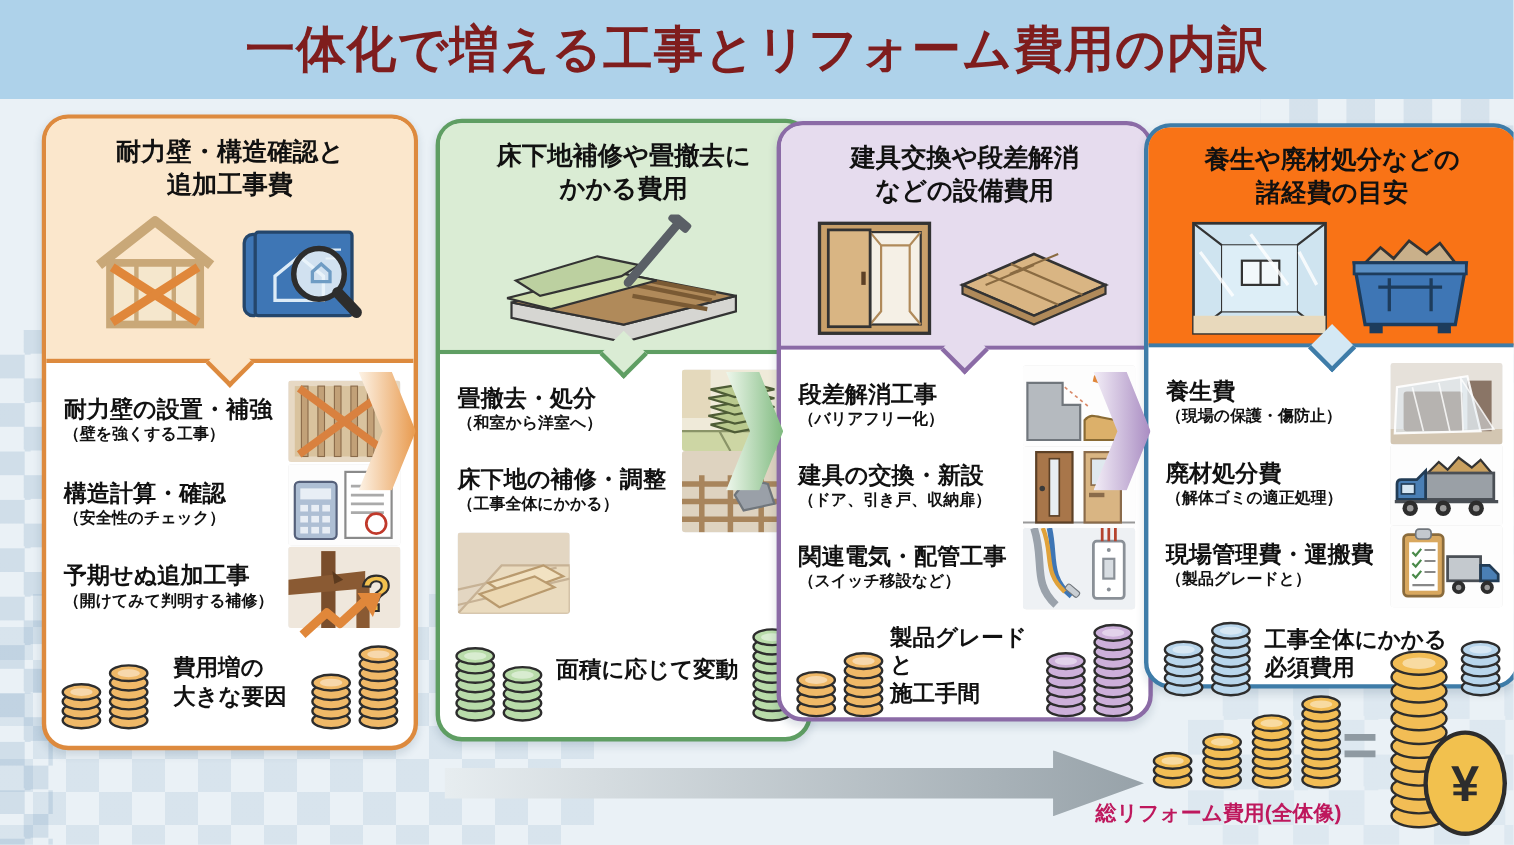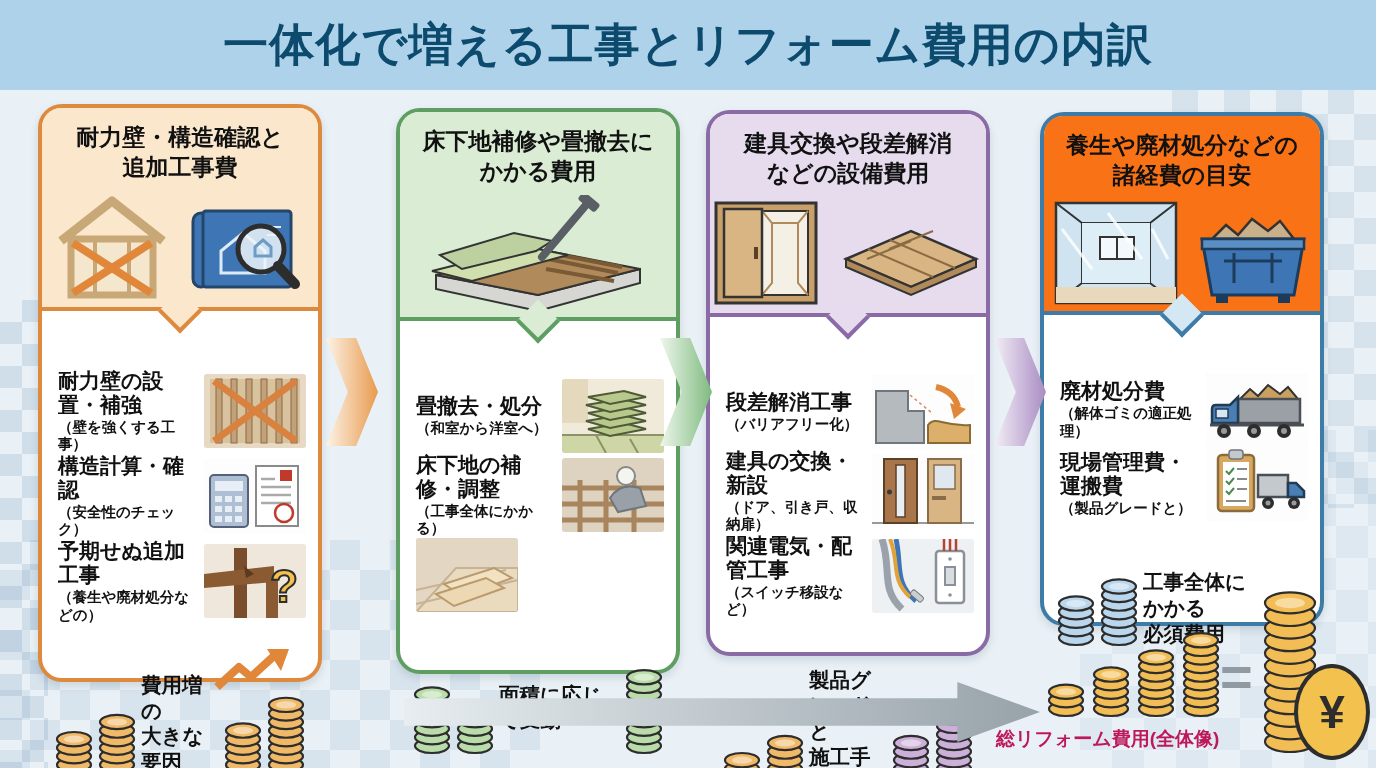--- a/index.html
+++ b/index.html
@@ -10,24 +10,24 @@
     color:#1a1a1a;
   }
   .px{position:absolute;background:repeating-conic-gradient(rgba(74,124,168,.16) 0% 25%, transparent 0% 50%);pointer-events:none;}
   .px1{left:0;top:300px;width:48px;height:468px;background-size:44px 44px;}
   .px2{left:0;top:540px;width:540px;height:228px;background-size:60px 60px;opacity:.7;}
   .px3{left:1146px;top:88px;width:230px;height:420px;background-size:52px 52px;opacity:.8;}
   .px4{left:1080px;top:430px;width:296px;height:338px;background-size:64px 64px;opacity:.5;}
 
   .banner{position:absolute;left:0;top:0;width:1376px;height:90px;background:#aed2ea;
     display:flex;align-items:center;justify-content:center;}
-  .banner h1{margin:0;font-size:45px;font-weight:900;letter-spacing:1px;color:#0c4a6e;}
-
-  .column{position:absolute;width:284px;background:#ffffff;border:4px solid;border-radius:24px;
-    box-shadow:0 4px 8px rgba(30,60,90,.15);display:flex;flex-direction:column;box-sizing:border-box;gap:44px;}
+  .banner h1{margin:0;font-size:45px;font-weight:900;letter-spacing:1px;color:#7f1d1d;}
+
+  .column{position:absolute;width:342px;background:#ffffff;border:4px solid;border-radius:24px;
+    box-shadow:0 4px 8px rgba(30,60,90,.15);display:flex;flex-direction:column;box-sizing:border-box;}
   .col1{left:38px; top:104px;height:578px;border-color:#dd8a3e;}
   .col2{left:372px;top:108px;height:566px;border-color:#5f9e63;margin-left:24px;}
   .col3{left:706px;top:110px;height:546px;border-color:#8b6ba6;}
   .col4{left:1040px;top:112px;height:514px;border-color:#3e7ca8;}
 
   .col-header{position:relative;border-radius:19px 19px 0 0;text-align:center;
     padding:12px 6px 0;box-sizing:border-box;}
   .col1 .col-header{background:#fbe7cc;height:222px;border-bottom:4px solid #dd8a3e;}
   .col2 .col-header{background:#daecd4;height:218px;border-bottom:4px solid #5f9e63;}
   .col3 .col-header{background:#e6dcee;height:216px;border-bottom:4px solid #8b6ba6;}
@@ -168,21 +168,21 @@
           <rect x="52" y="7" width="42" height="60" fill="#ffffff" stroke="#8a8a8a" stroke-width="2"></rect>
           <rect x="76" y="11" width="12" height="11" fill="#c0392b"></rect>
           <path d="M57 20 h14 M57 28 h30 M57 36 h30 M57 44 h30" stroke="#aaa" stroke-width="2.5"></path>
           <circle cx="80" cy="54" r="9" fill="none" stroke="#c0392b" stroke-width="2.5"></circle>
         </svg>
       </div>
     </div>
     <div class="item">
       <div class="item-text">
         <div class="item-label">予期せぬ追加工事</div>
-        <div class="item-note">（養生や廃材処分などの）</div>
+        <div class="item-note">（開けてみて判明する補修）</div>
       </div>
       <div class="item-img">
         <svg width="102" height="74" viewBox="0 0 102 74">
           <rect width="102" height="74" fill="#efe7dc"></rect>
           <rect x="30" y="4" width="13" height="70" fill="#7a4e2c"></rect>
           <rect x="62" y="30" width="12" height="44" fill="#8a5a33"></rect>
           <path d="M0 30 L70 22 L70 38 L0 44 Z" fill="#8a5a33"></path>
           <path d="M40 22 l10 8 l-8 4 z" fill="#5c3a1e"></path>
           <text x="66" y="58" font-size="46" font-weight="bold" fill="#f2c14e" stroke="#2d2d2d" stroke-width="2">?</text>
         </svg>
@@ -521,20 +521,36 @@
           <rect x="8" y="40" width="102" height="10" fill="#5a8fc4" stroke="#1d3c5c" stroke-width="2.5"></rect>
           <path d="M40 54 V84 M78 54 V84 M30 62 H88" stroke="#1d3c5c" stroke-width="3"></path>
           <rect x="22" y="96" width="12" height="8" fill="#1d3c5c"></rect>
             <rect x="84" y="96" width="12" height="8" fill="#1d3c5c"></rect>
         </svg>
       </span>
     </div>
     <div class="notch"></div>
   </div>
   <div class="col-body">
+    <div class="item">
+      <div class="item-text">
+        <div class="item-label">養生費</div>
+        <div class="item-note">（現場の保護・傷防止）</div>
+      </div>
+      <div class="item-img">
+        <svg width="102" height="74" viewBox="0 0 102 74">
+          <rect width="102" height="74" fill="#e6e1da"></rect>
+          <rect x="0" y="60" width="102" height="14" fill="#d3c6b2"></rect>
+          <rect x="12" y="26" width="54" height="36" rx="3" fill="#7a6452"></rect>
+          <rect x="70" y="16" width="22" height="46" fill="#8a7566"></rect>
+          <path d="M6 22 L70 12 L82 62 L4 64 Z" fill="rgba(222,232,240,0.6)" stroke="rgba(255,255,255,0.9)" stroke-width="2"></path>
+          <path d="M20 22 L30 62 M44 18 L54 62 M64 14 L94 60 L66 62 Z" fill="rgba(230,240,246,0.5)" stroke="rgba(255,255,255,0.8)" stroke-width="1.5"></path>
+        </svg>
+      </div>
+    </div>
     <div class="item">
       <div class="item-text">
         <div class="item-label">廃材処分費</div>
         <div class="item-note">（解体ゴミの適正処理）</div>
       </div>
       <div class="item-img">
         <svg width="102" height="74" viewBox="0 0 102 74">
           <rect width="102" height="74" fill="#fdfdfd"></rect>
           <path d="M34 26 l10 -10 l8 7 l10 -11 l12 9 l8 -7 l10 12 z" fill="#c9a05f" stroke="#333" stroke-width="2"></path>
           <rect x="32" y="26" width="62" height="24" fill="#9aa0a6" stroke="#4a4f55" stroke-width="2.5"></rect>

